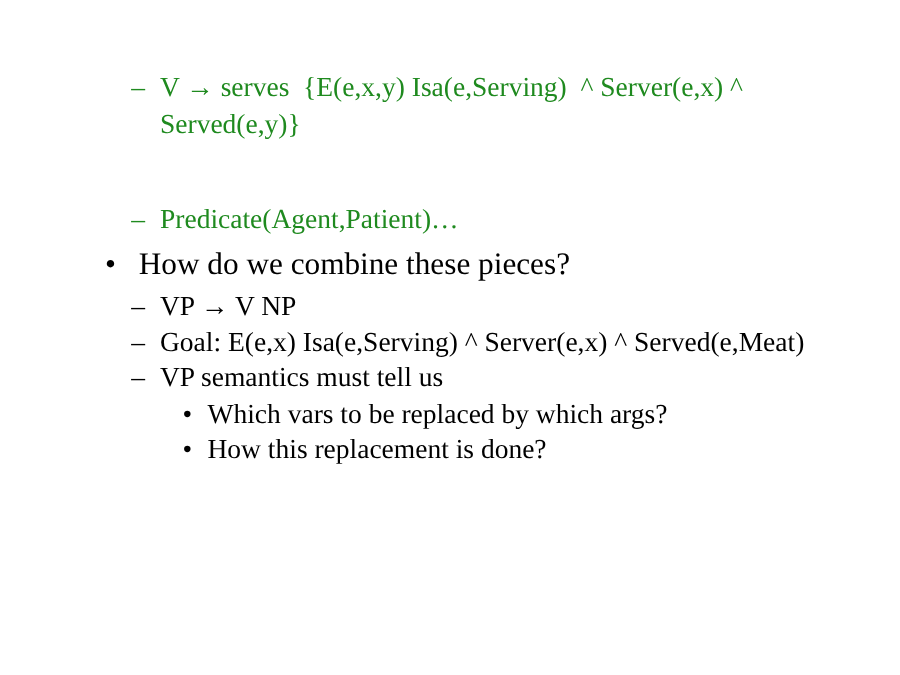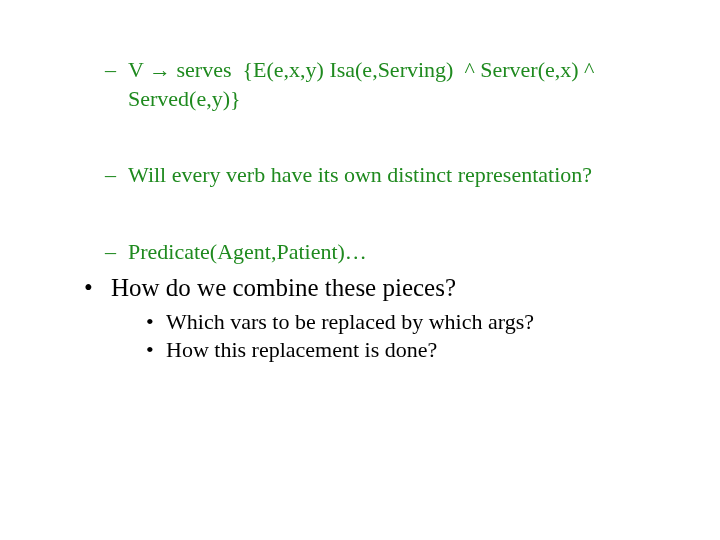--- a/index.html
+++ b/index.html
@@ -83,28 +83,32 @@
 </style>
 </head>
 <body>
 
 <div class="slide">
   <ul class="top">
 
     <li>
       <ul class="sub">
         <li class="green">V <span class="arrow">→</span> serves&nbsp; {E(e,x,y) Isa(e,Serving) &nbsp;^ Server(e,x) ^ Served(e,y)}</li>
-        <li class="green">Will every verb have its own distinct representation?</li>
         <li class="green">Predicate(Agent,Patient)…</li>
       </ul>
     </li>
 
     <li class="bulleted">How do we combine these pieces?</li>
 
     <li>
+      <ul class="sub">
+        <li>VP <span class="arrow">→</span> V NP</li>
+        <li>Goal: E(e,x) Isa(e,Serving) ^ Server(e,x) ^ Served(e,Meat)</li>
+        <li>VP semantics must tell us</li>
+      </ul>
       <ul class="sub2">
         <li>Which vars to be replaced by which args?</li>
         <li>How this replacement is done?</li>
       </ul>
     </li>
 
   </ul>
 </div>
 
 </body></html>

